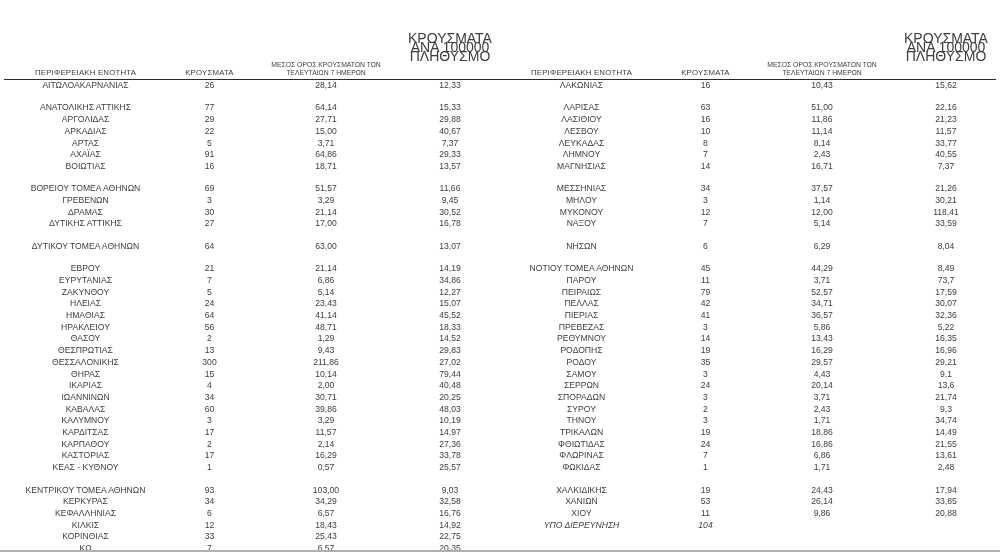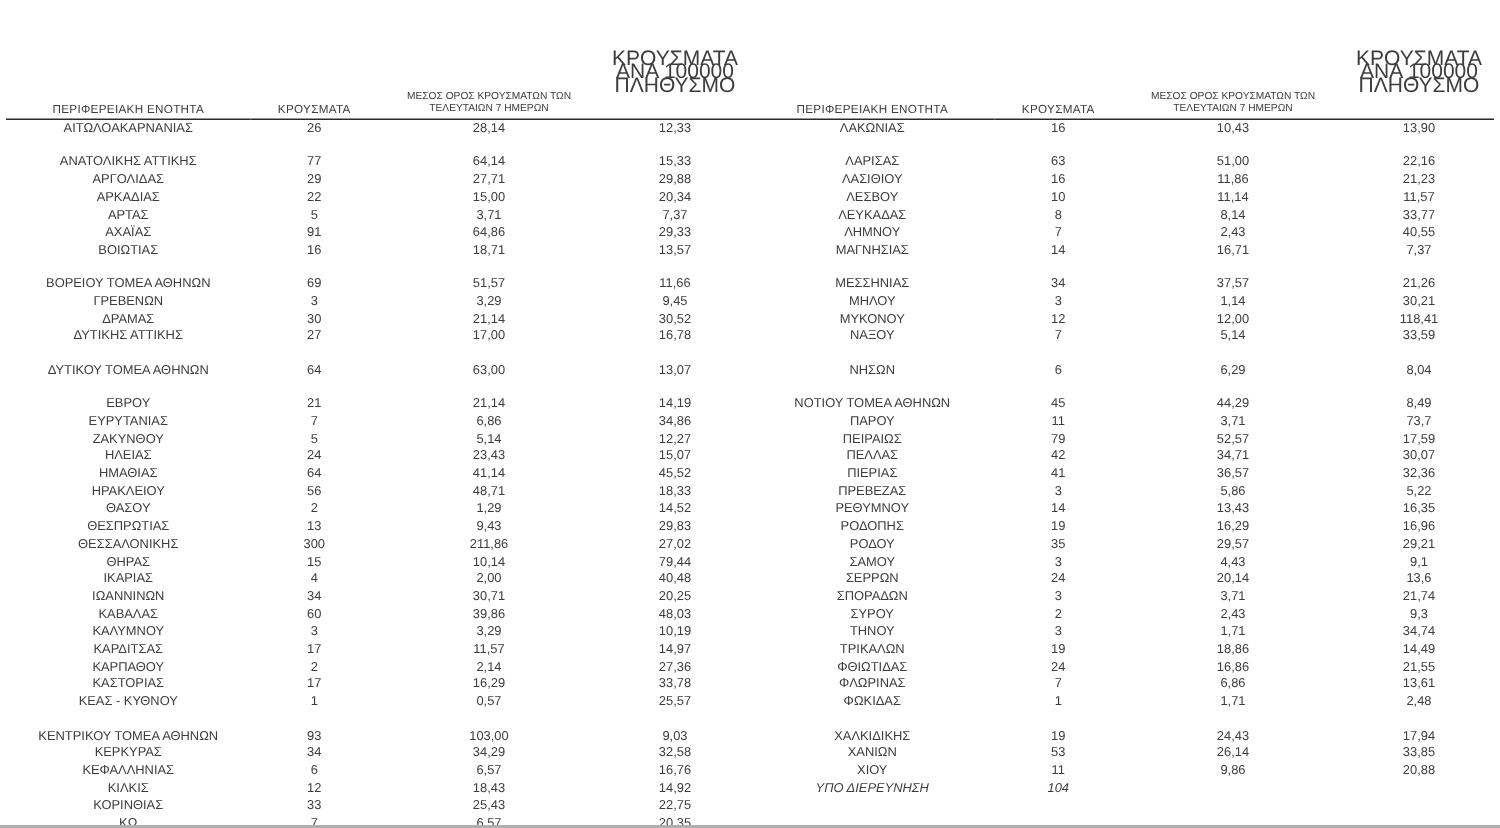--- a/index.html
+++ b/index.html
@@ -80,21 +80,21 @@
     </thead>
     <tbody>
         <tr>
           <td>ΑΙΤΩΛΟΑΚΑΡΝΑΝΙΑΣ</td>
           <td>26</td>
           <td>28,14</td>
           <td>12,33</td>
           <td>ΛΑΚΩΝΙΑΣ</td>
           <td>16</td>
           <td>10,43</td>
-          <td>13,90</td>
+          <td>15,62</td>
         </tr>
         <tr class="gap">
           <td colspan="8"></td>
         </tr>
         <tr>
           <td>ΑΝΑΤΟΛΙΚΗΣ ΑΤΤΙΚΗΣ</td>
           <td>77</td>
           <td>64,14</td>
           <td>15,33</td>
           <td>ΛΑΡΙΣΑΣ</td>
@@ -109,21 +109,21 @@
           <td>29,88</td>
           <td>ΛΑΣΙΘΙΟΥ</td>
           <td>16</td>
           <td>11,86</td>
           <td>21,23</td>
         </tr>
         <tr>
           <td>ΑΡΚΑΔΙΑΣ</td>
           <td>22</td>
           <td>15,00</td>
-          <td>20,34</td>
+          <td>40,67</td>
           <td>ΛΕΣΒΟΥ</td>
           <td>10</td>
           <td>11,14</td>
           <td>11,57</td>
         </tr>
         <tr>
           <td>ΑΡΤΑΣ</td>
           <td>5</td>
           <td>3,71</td>
           <td>7,37</td>

